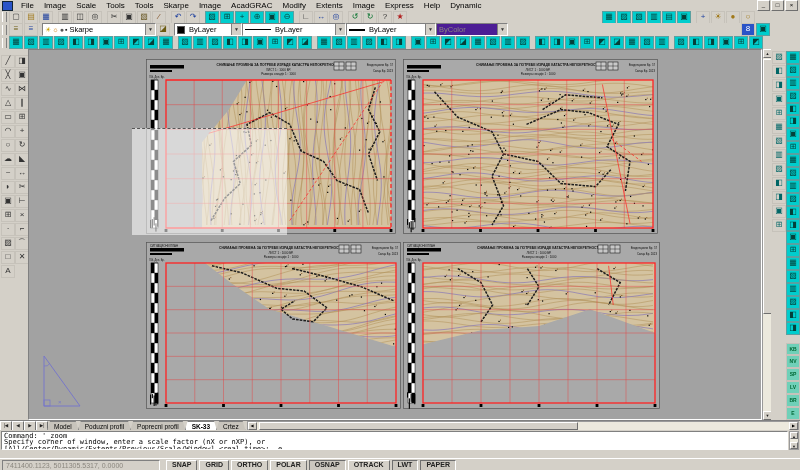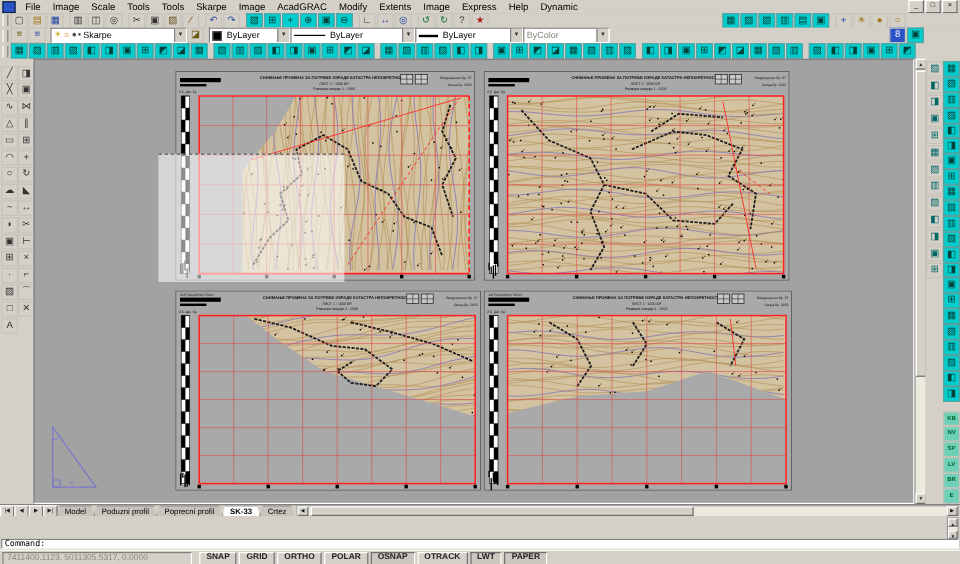--- a/index.html
+++ b/index.html
@@ -23,21 +23,21 @@
          background:#d4d0c8;border:1px solid #c6c2ba;margin-right:1px;overflow:hidden;}
   .ticon.cyan{background:#00cdcd;color:#04403a;border:1px solid #5aa0a0;}
   .ticon.lbl{font-size:5px;font-weight:bold;background:#6fd0b8;color:#063;}
   .tspacer{flex:1;}
   
   .combo{height:11px;background:#fff;border:1px solid;border-color:#808080 #fff #fff #808080;
          display:flex;align-items:center;font-size:7.5px;margin-right:0;}
   .combo .val{padding:0 2px;white-space:nowrap;overflow:hidden;flex:1;}
   .combo .drop{width:9px;height:100%;background:#d4d0c8;border-left:1px solid #808080;
                font-size:5px;line-height:10px;text-align:center;color:#333;}
-  .combo.disabled{background:#ffffff;color:#8a867e;}
+  .combo.disabled{background:#4c1d95;color:#8a867e;}
   .cicons{display:flex;gap:1px;padding-left:2px;font-size:7px;line-height:10px;}
   .swatch{width:6px;height:6px;background:#000;margin:0 2px;border:1px solid #555;}
   .ltline{width:26px;border-top:1px solid #000;margin:0 2px;}
   
   .leftbar{position:absolute;left:0;top:49px;width:28px;bottom:50px;background:#d4d0c8;display:flex;
            padding-top:6px;box-sizing:border-box;}
   .vcol{display:flex;flex-direction:column;width:13px;margin-left:1px;}
   .vicon{width:12px;height:11px;font-size:8px;line-height:10px;text-align:center;color:#333;
          background:#d4d0c8;border:1px solid #c6c2ba;margin-bottom:1px;}
   .rightbar{position:absolute;left:771px;top:49px;width:29px;bottom:50px;background:#d4d0c8;display:flex;
@@ -1627,25 +1627,29 @@
         <div class="tab">Crtez</div>
       </div>
     <div class="hscroll">
       <div class="hbtn" style="left:0;">◀</div>
       <div class="hthumb"></div>
       <div class="hbtn" style="right:0;">▶</div>
     </div>
   </div>
 
   <div class="cmd">
+    <div class="cmdhist">
+      <div>Command: '_zoom</div>
+      <div>Specify corner of window, enter a scale factor (nX or nXP), or</div>
+      <div>[All/Center/Dynamic/Extents/Previous/Scale/Window] &lt;real time&gt;: _e</div>
+    </div>
     <div class="cmdscroll">
       <div class="sbtn" style="top:0;width:8px;height:7px;">▲</div>
       <div class="sbtn" style="bottom:0;top:auto;width:8px;height:7px;">▼</div>
     </div>
-    <div class="cmdline">Command:</div>
   </div>
 
   <div class="status">
     <div class="coords">7411400.1123, 5011305.5317, 0.0000</div>
     <div id="statusbtns" style="display:flex;">
         <div class="sbutton">SNAP</div>
         <div class="sbutton">GRID</div>
         <div class="sbutton">ORTHO</div>
         <div class="sbutton">POLAR</div>
         <div class="sbutton active">OSNAP</div>

